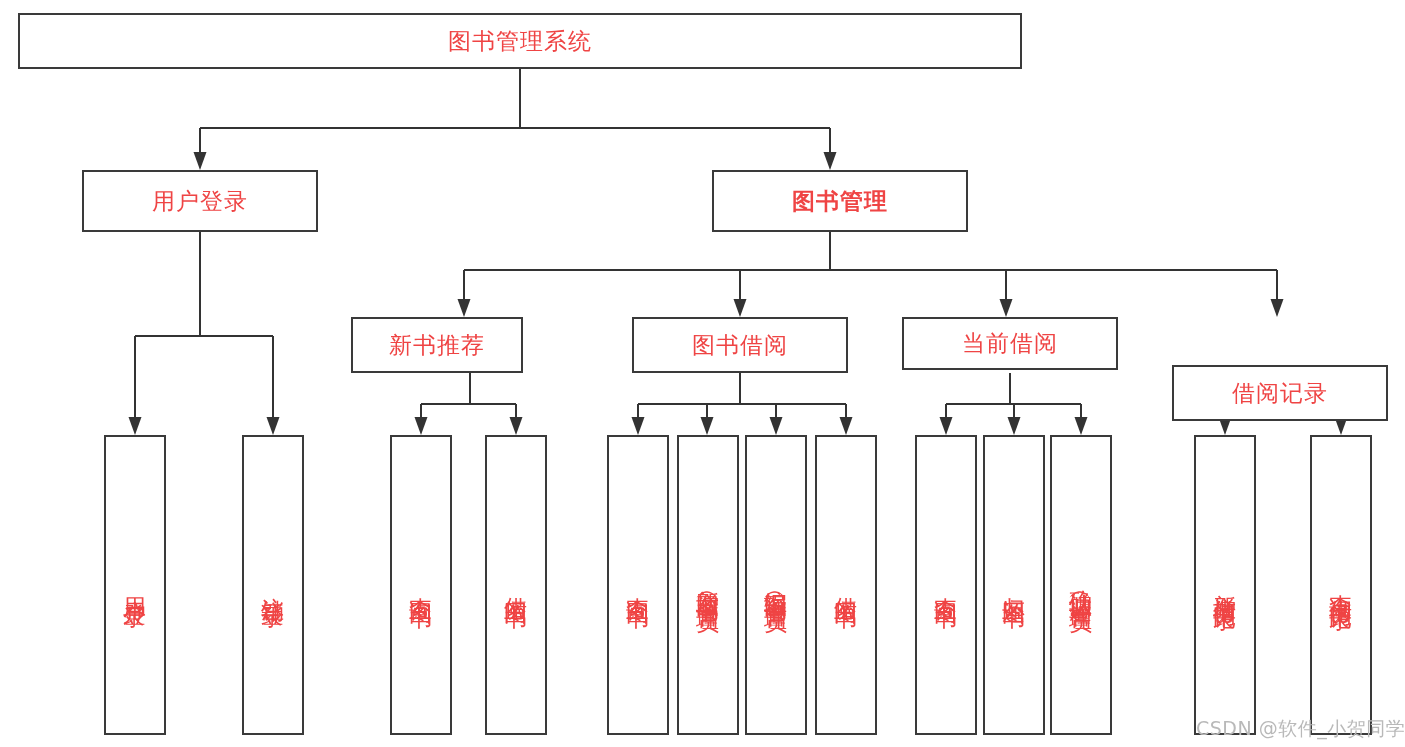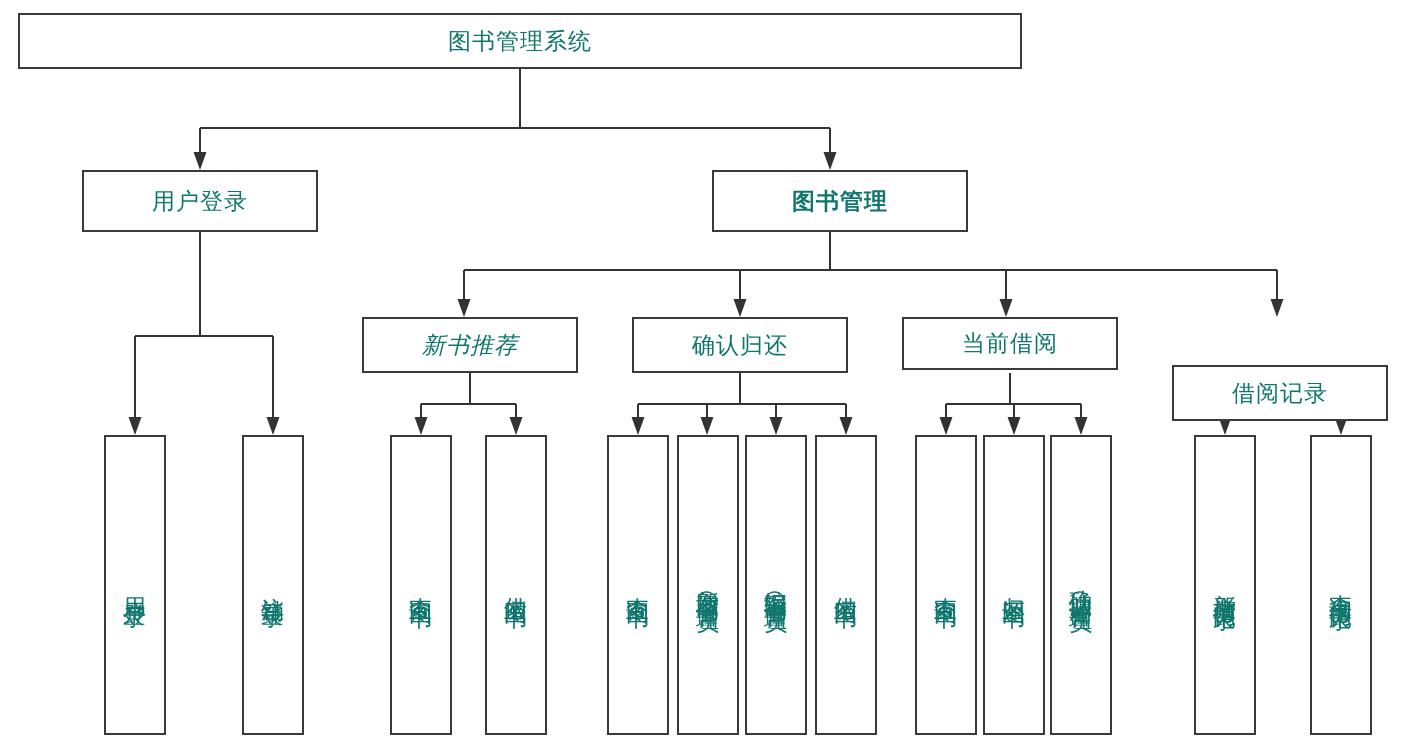--- a/index.html
+++ b/index.html
@@ -32,21 +32,21 @@
     background: #ffffff;
     display: flex;
     align-items: center;
     justify-content: center;
     color: #1a1a1a;
   }
   .node .node-label {
     display: block;
     text-align: center;
     line-height: 1.08;
-    color: #0f766e;
+    color: #ef4444;
   }
   .node.horiz .node-label {
     font-size: 23px;
     letter-spacing: 1px;
   }
   .node.root .node-label {
     font-size: 23px;
     letter-spacing: 1px;
   }
   .node.vert {
@@ -137,25 +137,25 @@
 
   <div id="level1-layer">
       <div class="node horiz" id="node-user-login" style="left: 82px; top: 170px; width: 236px; height: 62px;">
         <span class="node-label">用户登录</span>
       </div>
       <div class="node horiz" id="node-book-manage" style="left: 712px; top: 170px; width: 256px; height: 62px; font-weight: bold;">
         <span class="node-label">图书管理</span>
       </div>
     </div>
   <div id="level2-layer">
-      <div class="node horiz" id="node-new-book-rec" style="left: 362px; top: 317px; width: 216px; height: 56px; font-style: italic;">
+      <div class="node horiz" id="node-new-book-rec" style="left: 351px; top: 317px; width: 172px; height: 56px;">
         <span class="node-label">新书推荐</span>
       </div>
       <div class="node horiz" id="node-book-borrow" style="left: 632px; top: 317px; width: 216px; height: 56px;">
-        <span class="node-label">确认归还</span>
+        <span class="node-label">图书借阅</span>
       </div>
       <div class="node horiz" id="node-current-borrow" style="left: 902px; top: 317px; width: 216px; height: 53px;">
         <span class="node-label">当前借阅</span>
       </div>
       <div class="node horiz" id="node-borrow-record" style="left: 1172px; top: 317px; width: 216px; height: 56px; margin-top: 48px;">
         <span class="node-label">借阅记录</span>
       </div>
     </div>
   <div id="leaves-layer">
       <div class="node vert" id="node-leaf-user-login" style="left: 104px; top: 435px; width: 62px; height: 300px;">
@@ -192,14 +192,15 @@
         <span class="node-label">确认归还（管理员）</span>
       </div>
       <div class="node vert" id="node-leaf-add-borrow-record" style="left: 1194px; top: 435px; width: 62px; height: 300px;">
         <span class="node-label">新增借阅记录</span>
       </div>
       <div class="node vert" id="node-leaf-query-borrow-record" style="left: 1310px; top: 435px; width: 62px; height: 300px;">
         <span class="node-label">查询借阅记录</span>
       </div>
     </div>
 
+  <div id="watermark" style="left: 1196px; top: 716px; color: rgb(185, 185, 185);">CSDN @软件_小贺同学</div>
 
 </div>
 
 </body></html>

